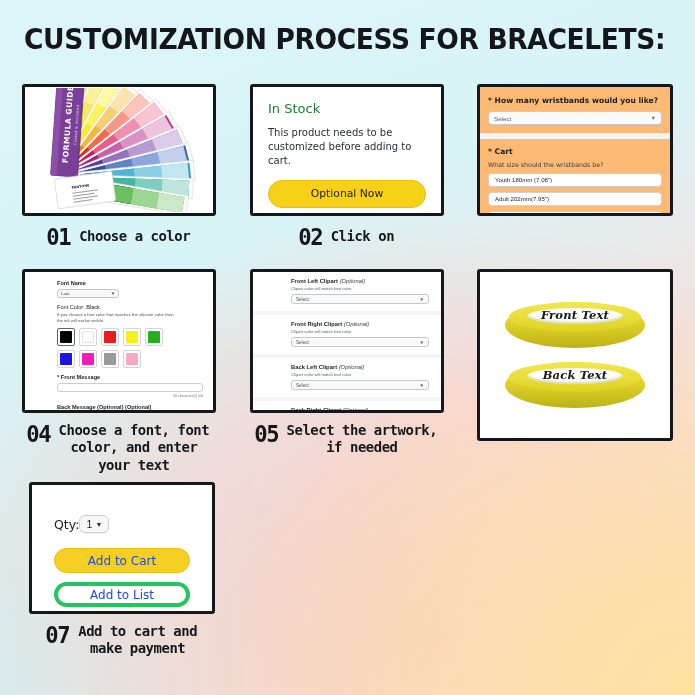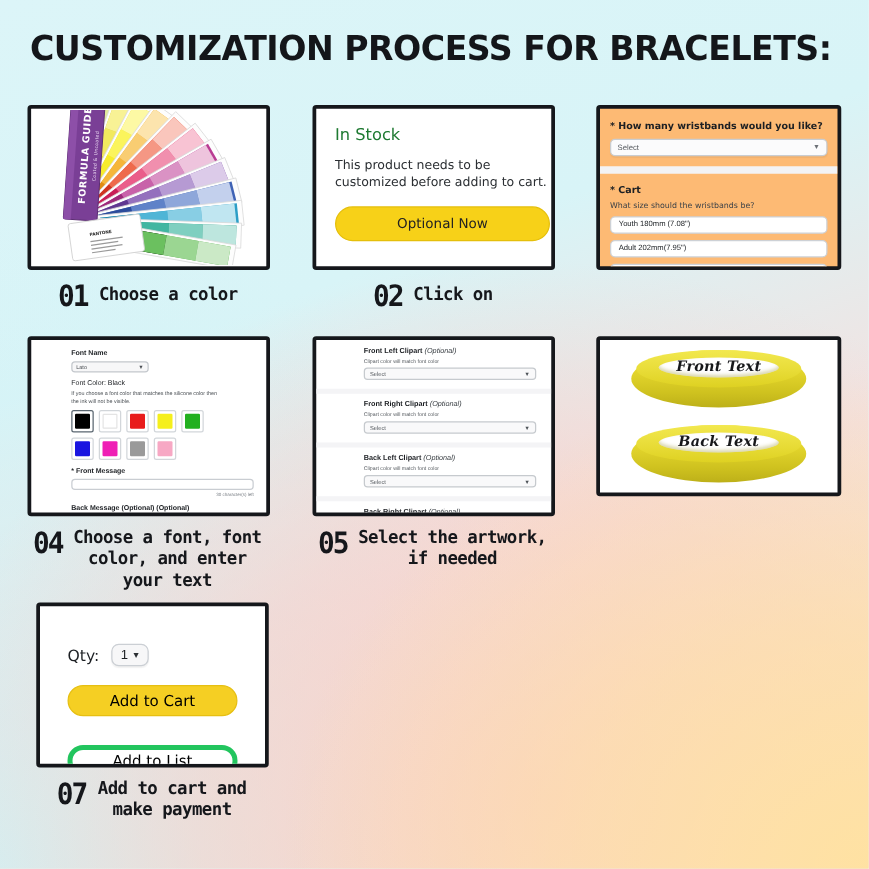--- a/index.html
+++ b/index.html
@@ -72,21 +72,21 @@
     text-align: center;
     transform: scaleX(0.98);
   }
   .caption.one-line { align-items: center; }
 
   
   .fan-wrap { position: absolute; inset: 0; background: #fff; }
   .fan { position: absolute; left: 50%; top: 50%; transform: translate(-50%,-50%); }
 
   
-  .c2 { padding: 14px 1px 10px 15px; }
+  .c2 { padding: 14px 15px 10px 15px; }
   .c2 .instock { color: #1f7a32; font-size: 13px; font-weight: 400; margin-bottom: 10px; font-family:"DejaVu Sans", sans-serif;}
   .c2 .desc { color: #2b2f33; font-size: 10px; line-height: 1.42; margin-bottom: 11px; font-family:"DejaVu Sans", sans-serif;}
   .c2 .cust-btn {
     display: block; width: 100%;
     background: #f7d118;
     color: #222;
     border: 1px solid #e5bf0b;
     border-radius: 14px;
     font-size: 10.8px;
     padding: 6px 0 7px;
@@ -170,32 +170,32 @@
     font-family: "DejaVu Serif", serif;
     font-style: italic;
     font-weight: 700;
     font-size: 11.5px;
     color: #17181b;
     letter-spacing: 0.2px;
   }
 
   
   .c7 { background: #fff; padding: 30px 22px 20px; }
-  .c7 .qty-row { display: flex; align-items: center; gap: 10px; margin-bottom: 15px; }
+  .c7 .qty-row { display: flex; align-items: center; margin-bottom: 15px; }
   .c7 .qty-lbl { font-size: 12.5px; color: #1c1f23; font-family:"DejaVu Sans", sans-serif;}
   .c7 .qty-box {
     width: 30px; height: 18px; border: 1px solid #cbcfd4; border-radius: 6px;
     background: #f7f7f8; display: flex; align-items: center; justify-content: center; gap: 3px;
     font-size: 10.5px; color: #1c1f23;
     box-shadow: 0 1px 1px rgba(0,0,0,0.06);
   }
   .c7 .qty-box .cv { font-size: 7px; color: #2b2f33; }
   .c7 .btn {
     height: 25px; border-radius: 13px; display: flex; align-items: center; justify-content: center;
-    font-size: 12px; color: #000000; margin-bottom: 23px; font-family:"DejaVu Sans", sans-serif;
+    font-size: 12px; color: #1d4ed8; margin-bottom: 9px; font-family:"DejaVu Sans", sans-serif;
   }
   .c7 .btn.cart { background: #f5cf23; border: 1px solid #e6bf12; }
   .c7 .btn.list { background: #fff; border: 4px solid #22c55e; box-shadow: 0 1px 2px rgba(0,0,0,0.06); }
 </style>
 </head>
 <body>
 
 <div id="bg"></div>
 
 <div id="page">
@@ -455,21 +455,21 @@
       </div>
     </div>
     <div class="caption">
       <span class="num">05</span>
       <span class="txt" style="white-space:pre-line;">Select the artwork,
 if needed</span>
     </div>
   </div>
 
   <div class="step" style="left:477px; top:269px; width:196px;">
-    <div class="card c6" style="height:128px;">
+    <div class="card c6" style="height:172px;">
       <div class="band">
         <div class="ellipse"></div>
         <div class="front"></div>
         <div class="hole"></div>
         <div class="btext">Front Text</div>
       </div>
       <div class="band">
         <div class="ellipse"></div>
         <div class="front"></div>
         <div class="hole"></div>

